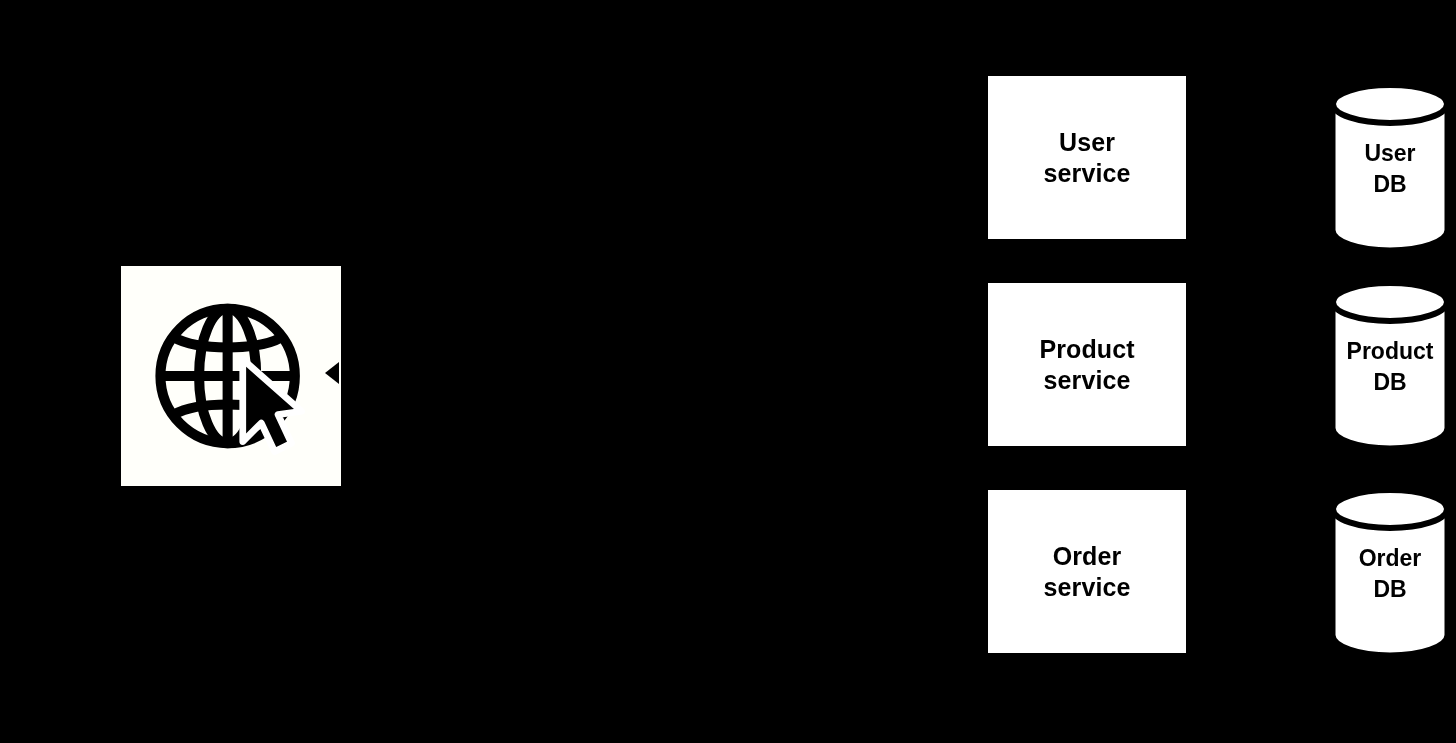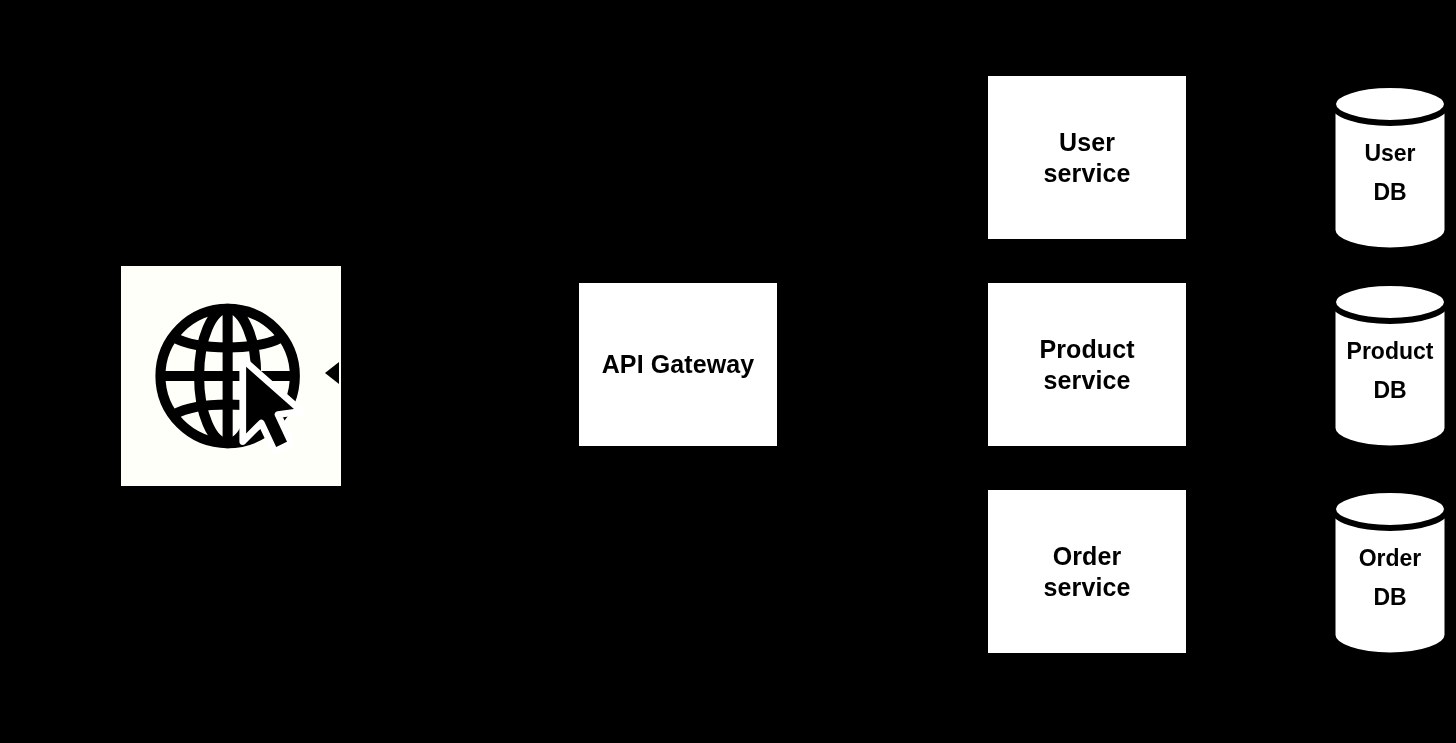--- a/index.html
+++ b/index.html
@@ -108,21 +108,21 @@
     width: 100%;
     text-align: center;
     color: #000000;
     font-weight: bold;
     font-size: 23px;
     line-height: 1.24;
     white-space: nowrap;
     pointer-events: none;
   }
   .db-label.l1 { top: 57px; }
-  .db-label.l2 { top: 96px; text-align: center; }
+  .db-label.l2 { top: 88px; text-align: center; }
 
   
   #connector-layer {
     position: absolute;
     left: 0;
     top: 0;
     width: 1456px;
     height: 743px;
     pointer-events: none;
   }
@@ -154,23 +154,20 @@
           <path d="M16 73 C30 65, 66 65, 80 73"></path>
           <line x1="48" y1="10" x2="48" y2="90"></line>
         </g>
         <path d="M57 40 L57 89 L68 78 L76 95 L86 90 L78 73 L92 71 Z" fill="#000000" stroke="#FFFFFF" stroke-width="4" stroke-linejoin="round"></path>
       </svg>
     </span>
   </div>
 
   <div id="client-caption">on</div>
 
-  <div class="node-box shadowed" id="api-gateway">
-    <span class="node-label">API Gateway</span>
-  </div>
 
   <div class="node-box shadowed service-box" id="service-0">
     <span class="node-label">User</span>
     <span class="node-label">service</span>
   </div>
 
   <div class="node-box shadowed service-box" id="service-1">
     <span class="node-label">Product</span>
     <span class="node-label">service</span>
   </div>

